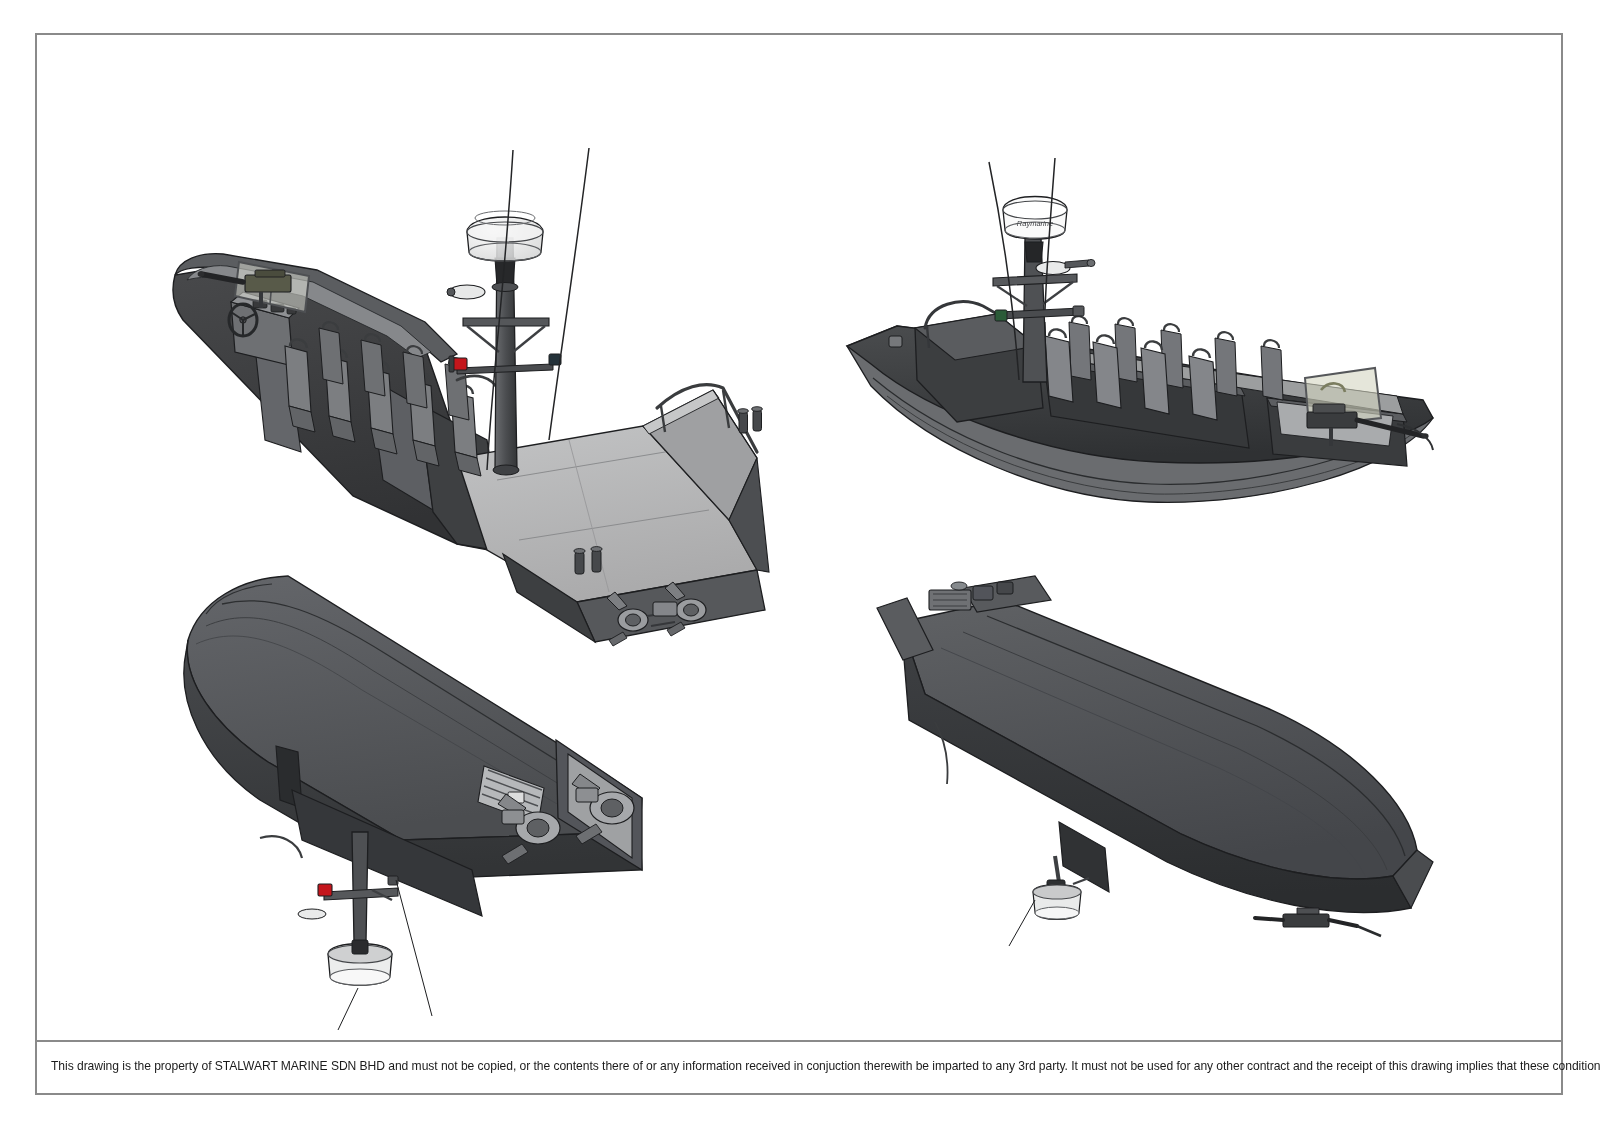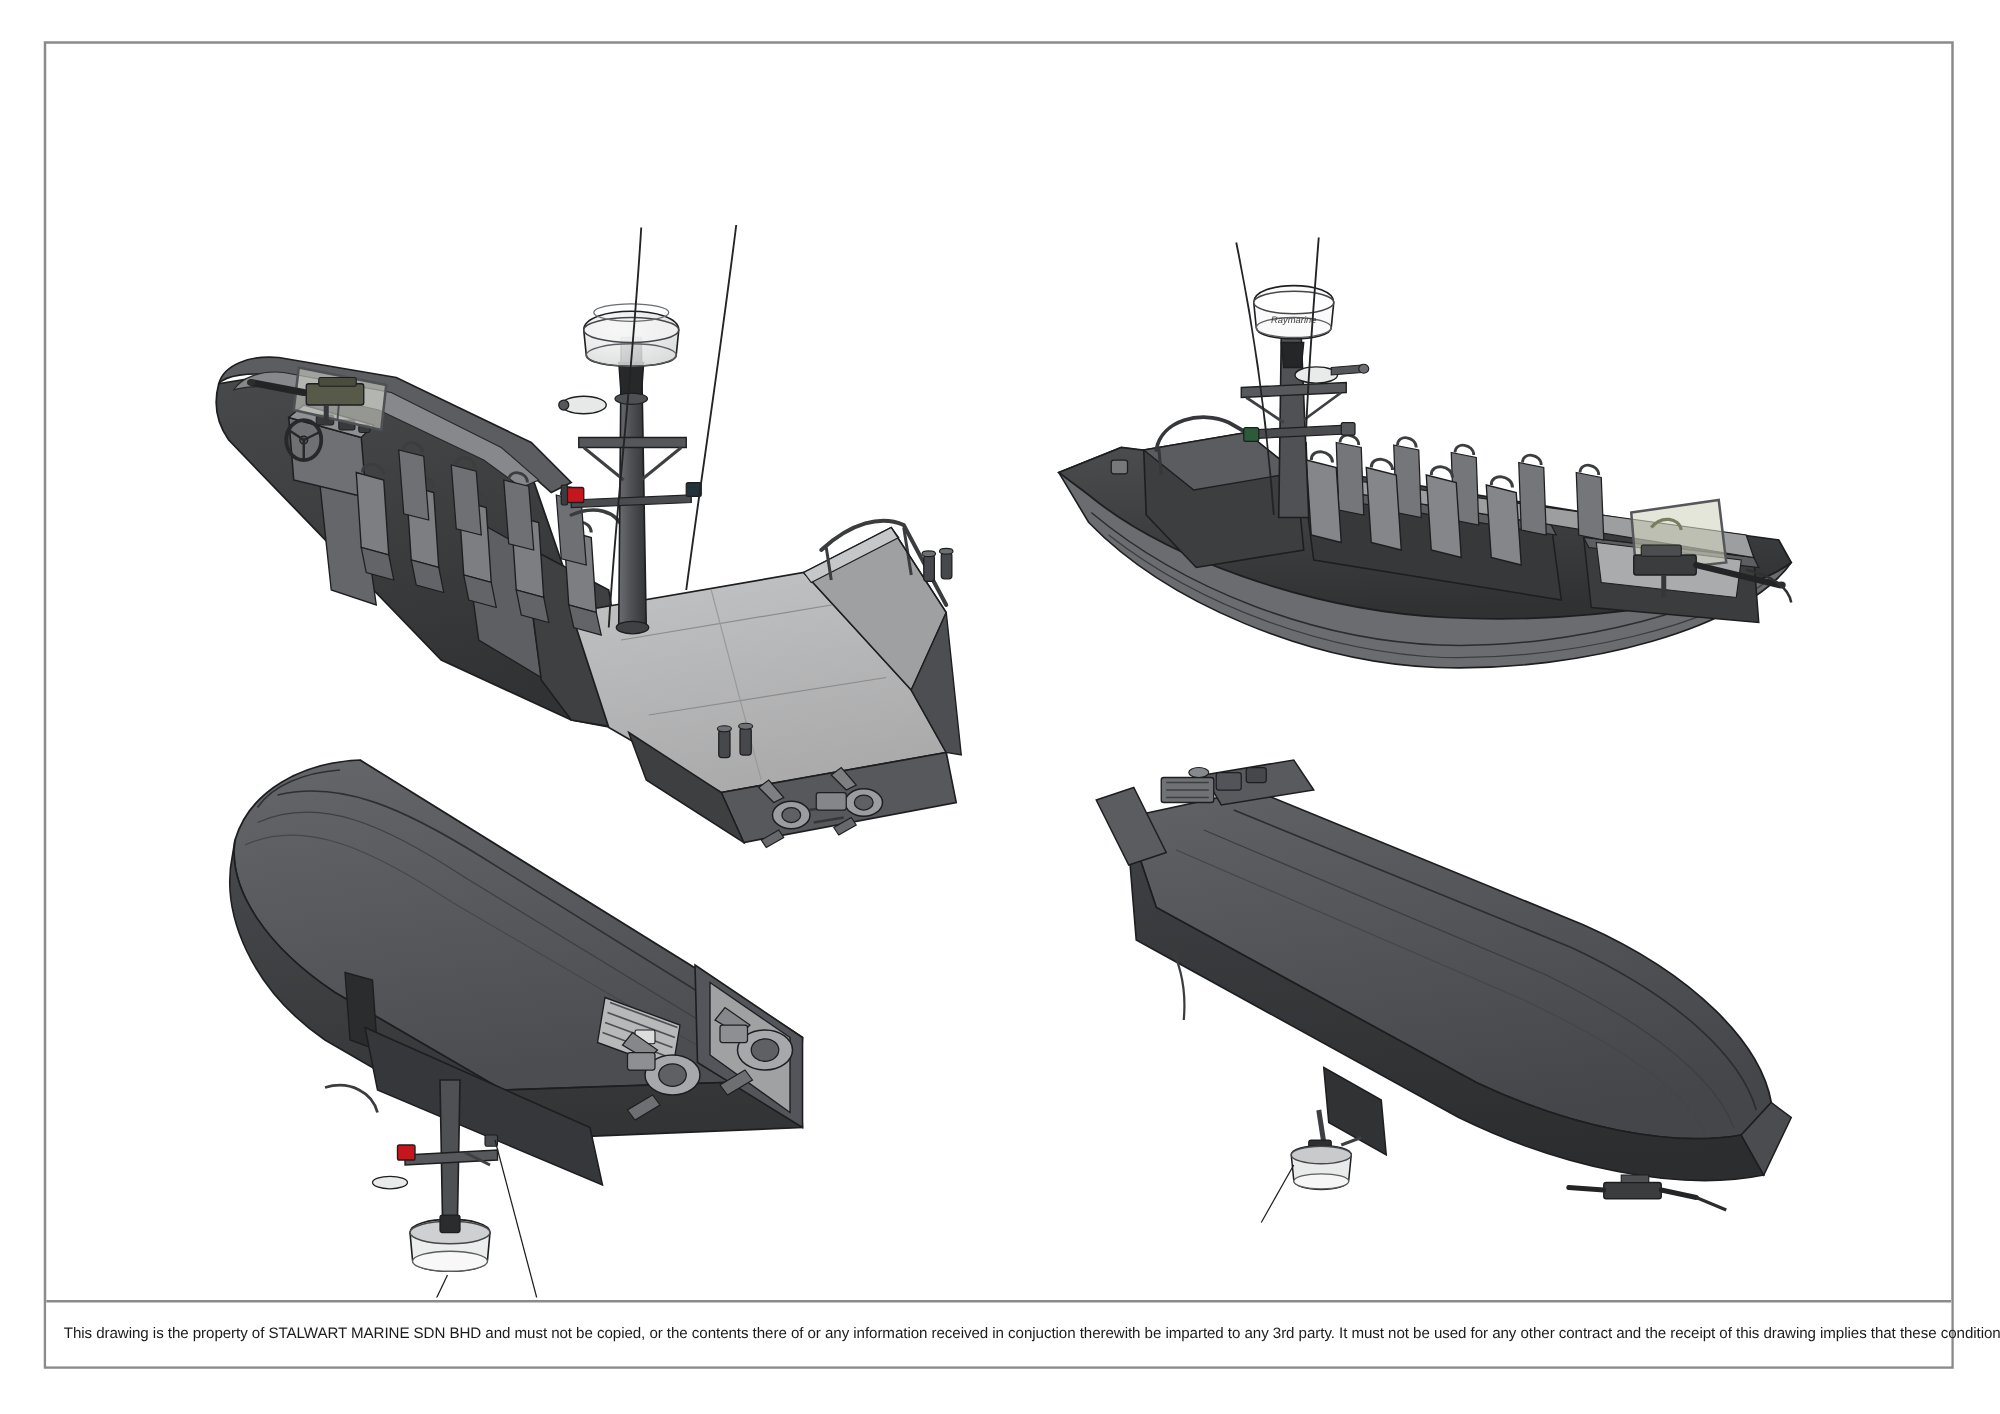--- a/index.html
+++ b/index.html
@@ -29,21 +29,20 @@
   }
 
   
   #views-area {
     position: absolute;
     left: 0;
     top: 0;
     right: 0;
     bottom: 55px;
     overflow: hidden;
-    margin-top: 32px;
   }
   .boat-view {
     position: absolute;
   }
   .boat-view svg {
     display: block;
     overflow: visible;
   }
 
   

